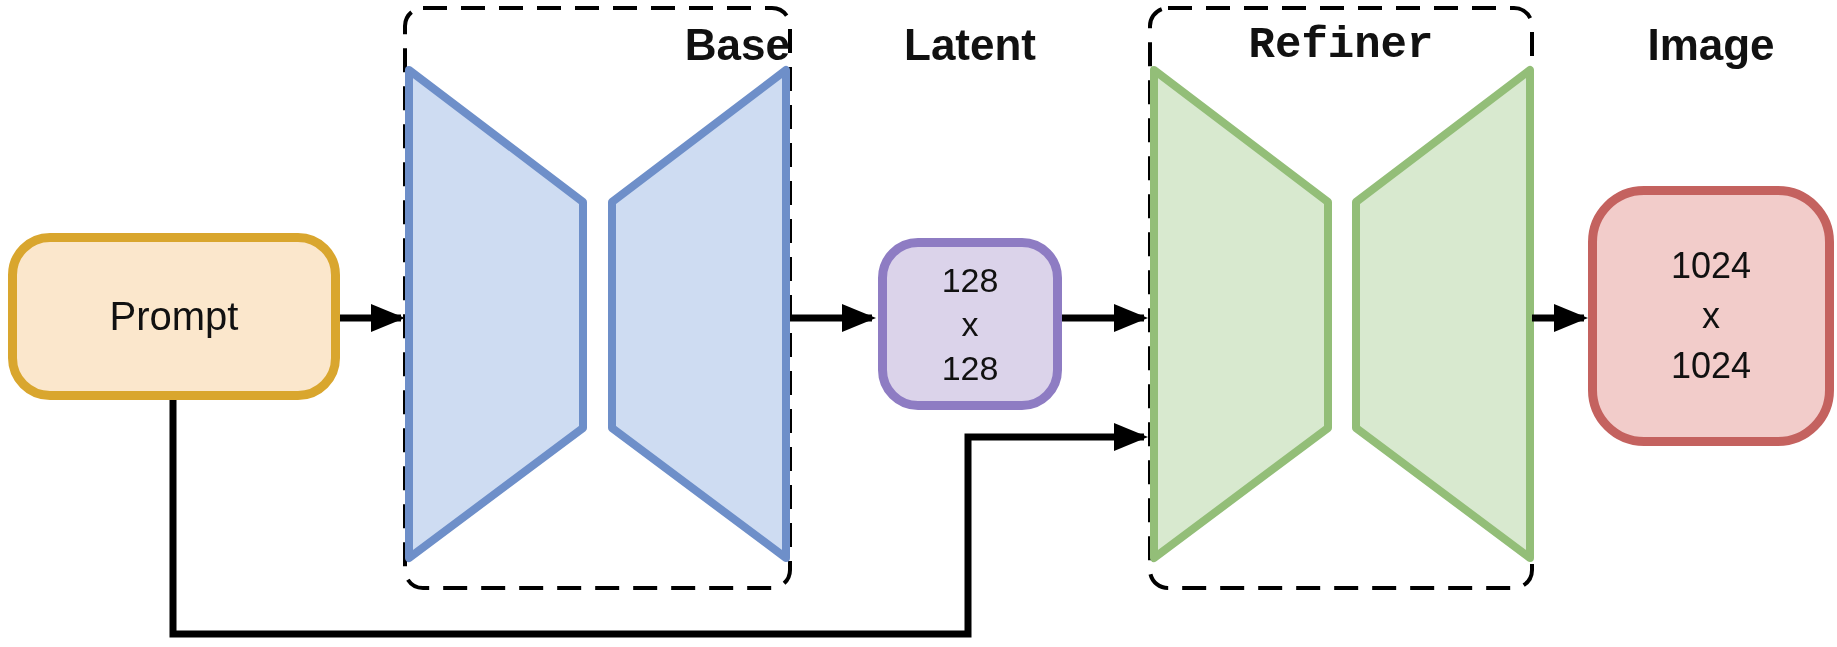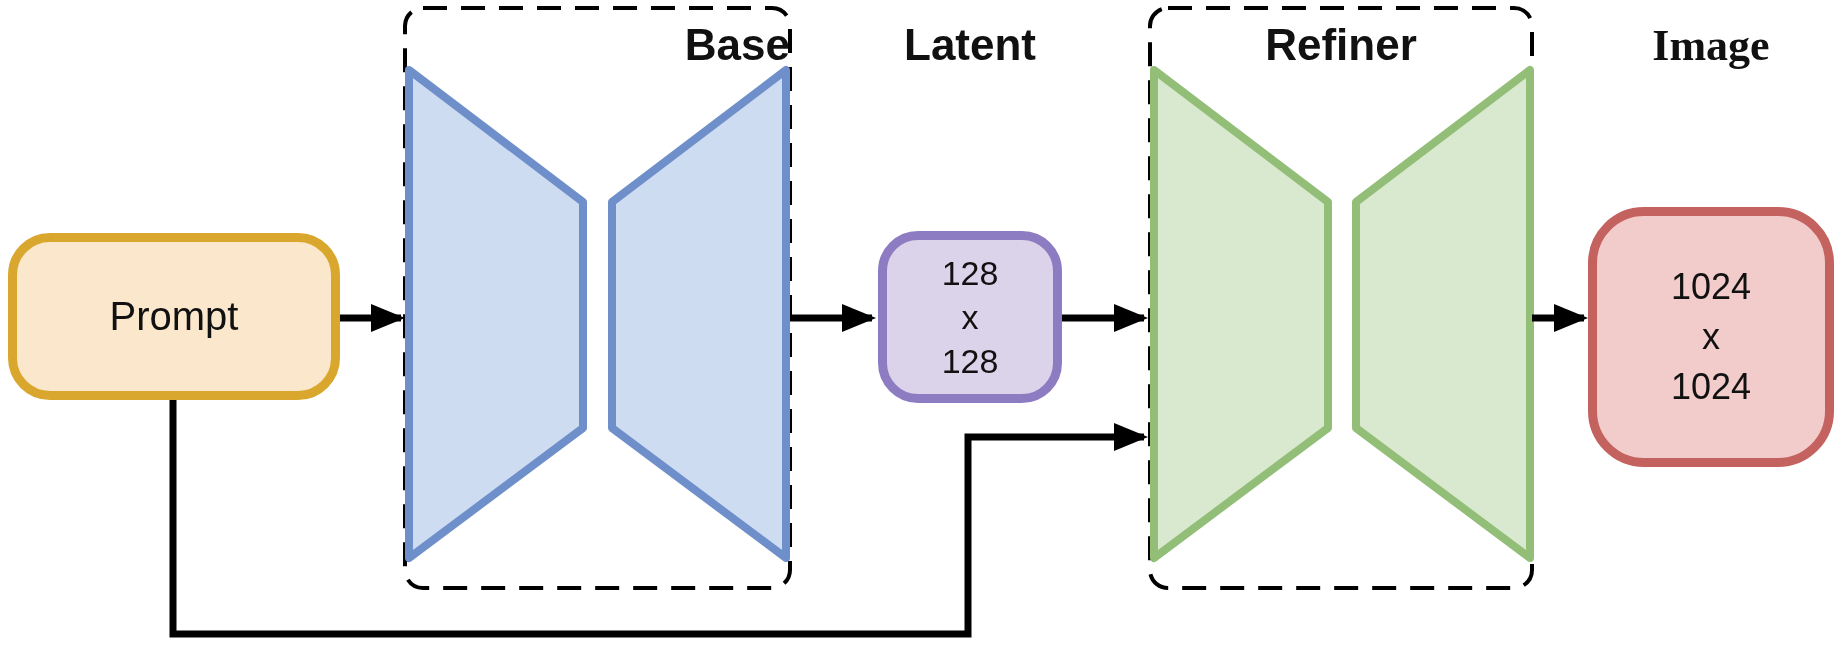--- a/index.html
+++ b/index.html
@@ -29,51 +29,50 @@
   }
   .prompt-box {
     left: 8px; top: 233px;
     width: 332px; height: 167px;
     border: 9px solid #d9a62e;
     border-radius: 42px;
     background: #fbe7cc;
     font-size: 40px;
   }
   .latent-box {
-    left: 878px; top: 231px;
+    left: 878px; top: 238px;
     width: 184px; height: 172px;
     border: 9px solid #8e7cc3;
     border-radius: 40px;
     background: #dbd3ea;
     font-size: 34px;
     line-height: 1.3;
   }
   .image-box {
     left: 1588px; top: 186px;
     width: 246px; height: 260px;
     border: 9px solid #c4625f;
     border-radius: 56px;
     background: #f2ccca;
     font-size: 36px;
     line-height: 1.38;
-    margin-top: 21px;
   }
   .multiline { white-space: pre-line; }
   
   .section-label {
     position: absolute;
     top: 20px;
     font-weight: bold;
     font-size: 44px;
     text-align: center;
   }
   .base-label   { left: 405px;  width: 385px; text-align: right; }
   .latent-label { left: 860px;  width: 220px; text-align: center; }
-  .refiner-label{ left: 1150px; width: 382px; }
-  .image-label  { left: 1588px; width: 246px; font-family: Liberation Serif, serif; }
+  .refiner-label{ left: 1150px; width: 382px; font-family: Liberation Mono, monospace; }
+  .image-label  { left: 1588px; width: 246px; }
 </style>
 </head>
 <body>
 
 <div class="canvas">
 
   <svg class="shapes-layer" width="1837" height="647" viewBox="0 0 1837 647">
     <defs>
       <marker id="ah" markerUnits="userSpaceOnUse" markerWidth="36" markerHeight="32" refX="30" refY="16" orient="auto">
         <path d="M0,2 L34,16 L0,30 Z" fill="#000000"></path>

